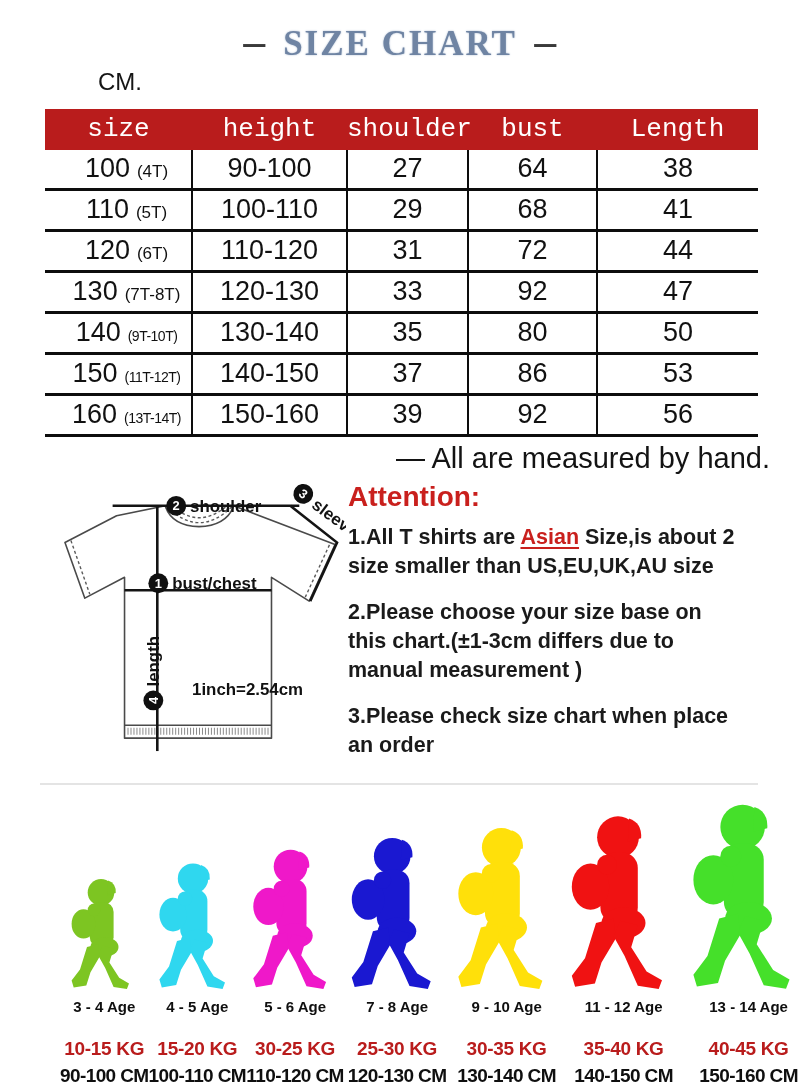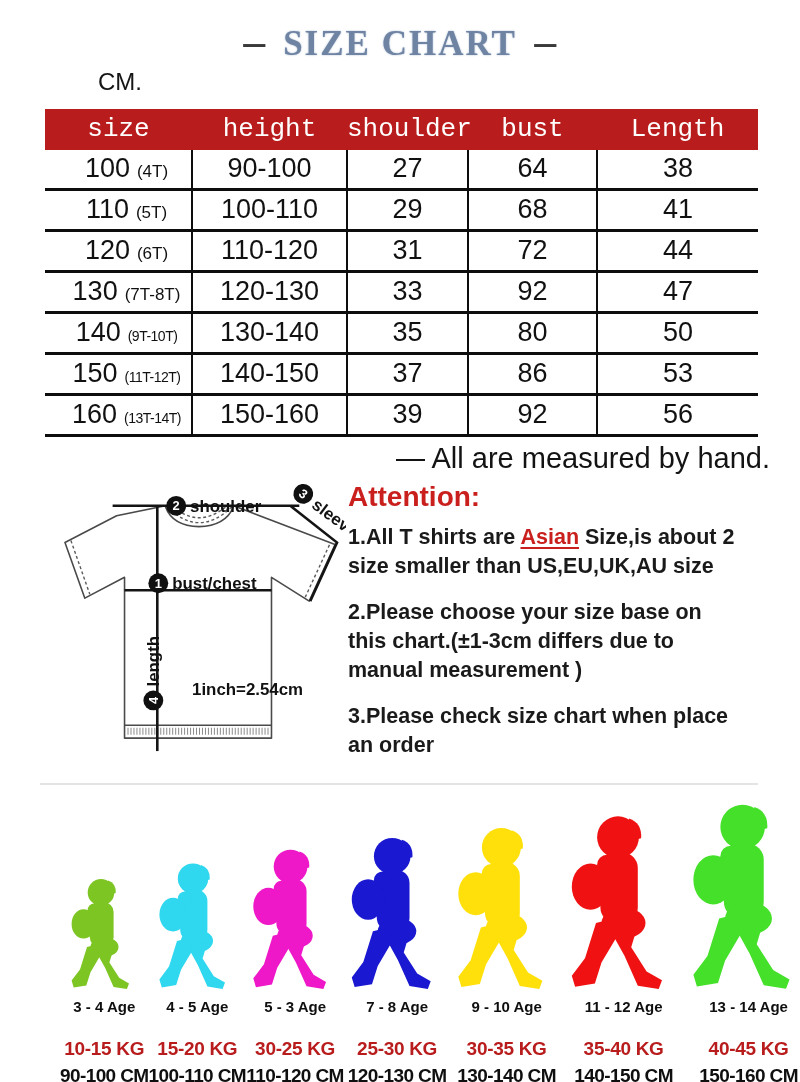--- a/index.html
+++ b/index.html
@@ -244,21 +244,21 @@
       <div class="age-label">4 - 5 Age</div>
       <div class="kg-label">15-20 KG</div>
       <div class="cm-label">100-110 CM</div>
     </div>
     <div class="kid-col">
       <div class="figure-box">
           <svg class="kid-svg kid-3" viewBox="0 0 110 160" style="color: rgb(239, 24, 201);">
             <use href="#kid-shape"></use>
           </svg>
         </div>
-      <div class="age-label">5 - 3 Age</div>
+      <div class="age-label">5 - 6 Age</div>
       <div class="kg-label">30-25 KG</div>
       <div class="cm-label">110-120 CM</div>
     </div>
     <div class="kid-col">
       <div class="figure-box">
           <svg class="kid-svg kid-4" viewBox="0 0 110 160" style="color: rgb(26, 24, 209);">
             <use href="#kid-shape"></use>
           </svg>
         </div>
       <div class="age-label">7 - 8 Age</div>

